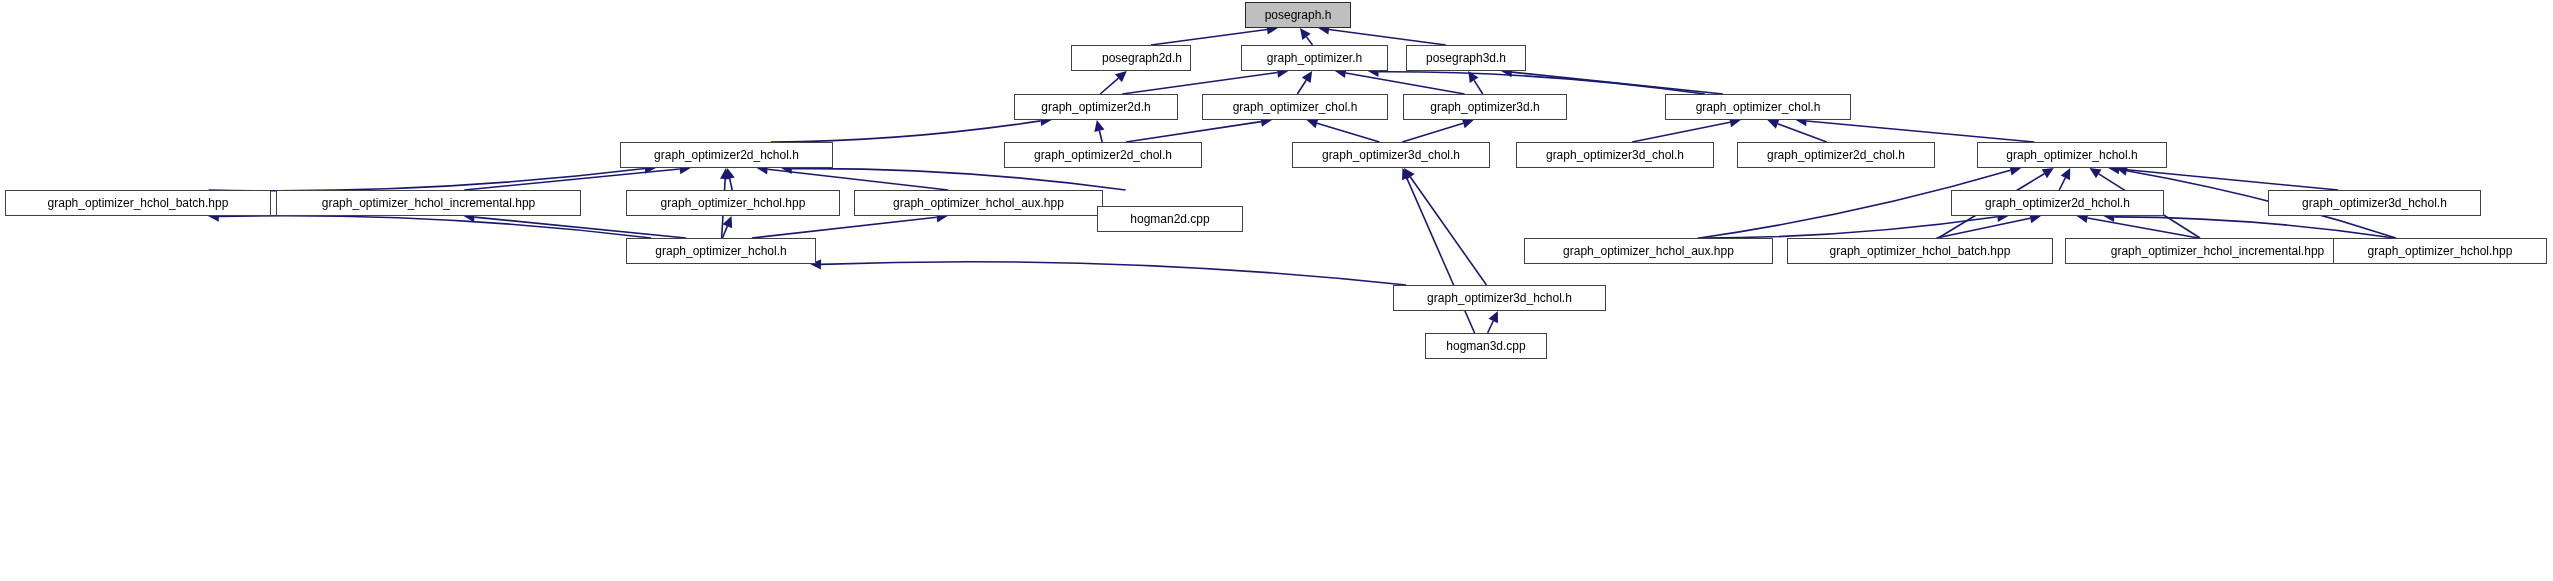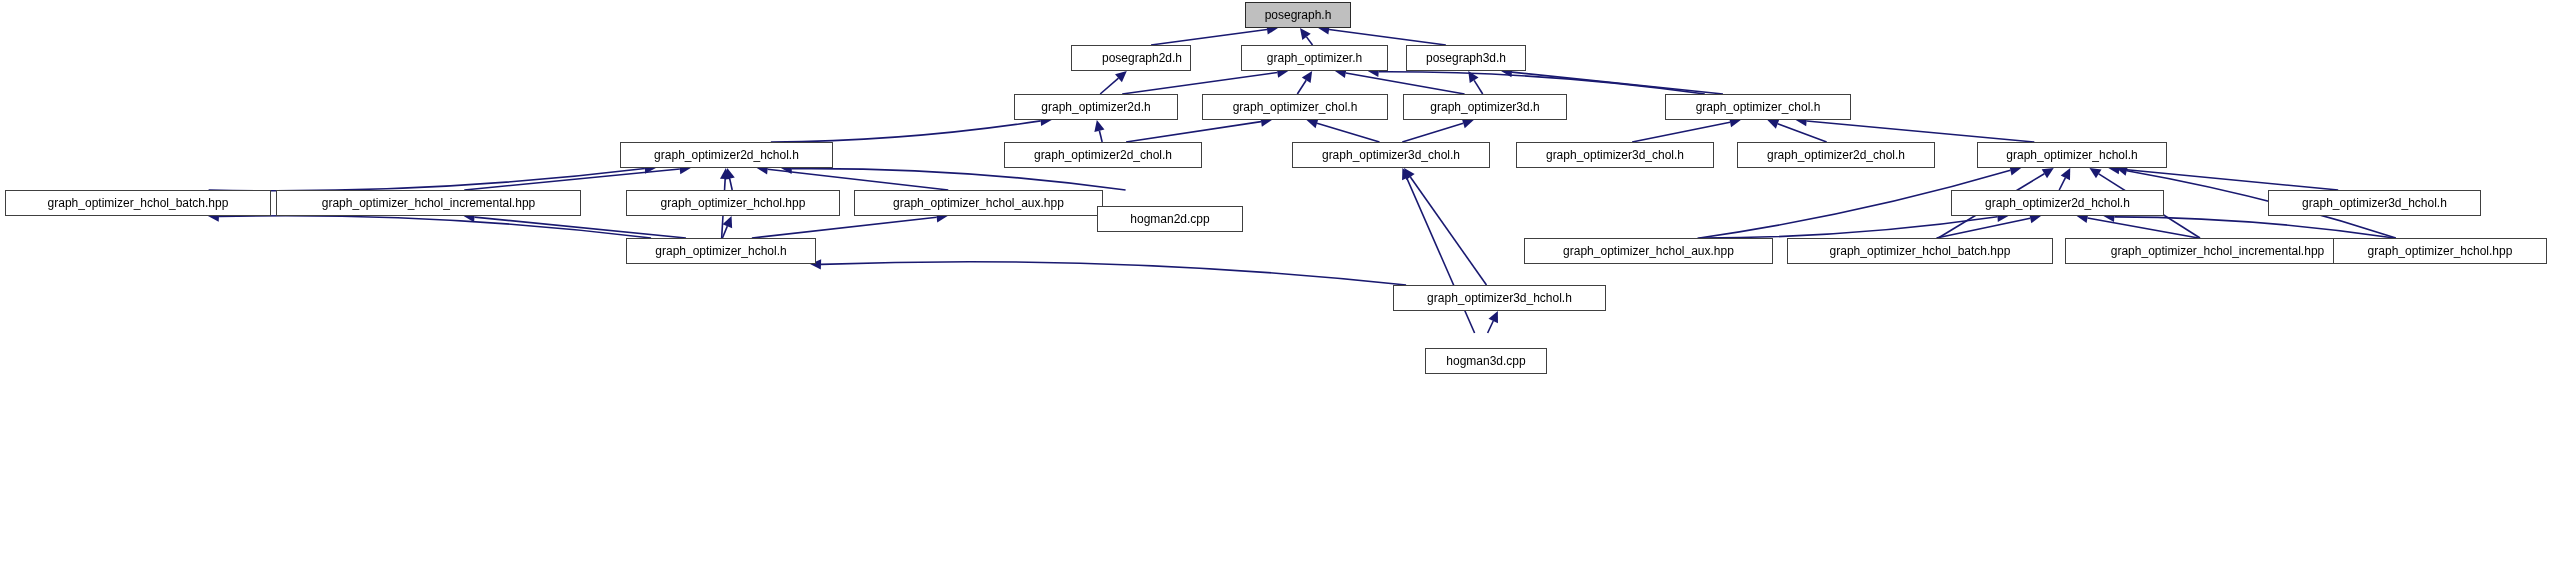--- a/index.html
+++ b/index.html
@@ -213,17 +213,17 @@
       </div>
       <div class="node" id="box-n24" style="left: 2333px; top: 238px; width: 214px;">
         <span class="node-label">graph_optimizer_hchol.hpp</span>
       </div>
       <div class="node" id="box-n25" style="left: 626px; top: 238px; width: 190px;">
         <span class="node-label">graph_optimizer_hchol.h</span>
       </div>
       <div class="node" id="box-n26" style="left: 1393px; top: 285px; width: 213px;">
         <span class="node-label">graph_optimizer3d_hchol.h</span>
       </div>
-      <div class="node" id="box-n27" style="left: 1425px; top: 348px; width: 122px;">
+      <div class="node" id="box-n27" style="left: 1425px; top: 333px; width: 122px;">
         <span class="node-label">hogman3d.cpp</span>
       </div>
     </div>
 </div>
 
 </body></html>

